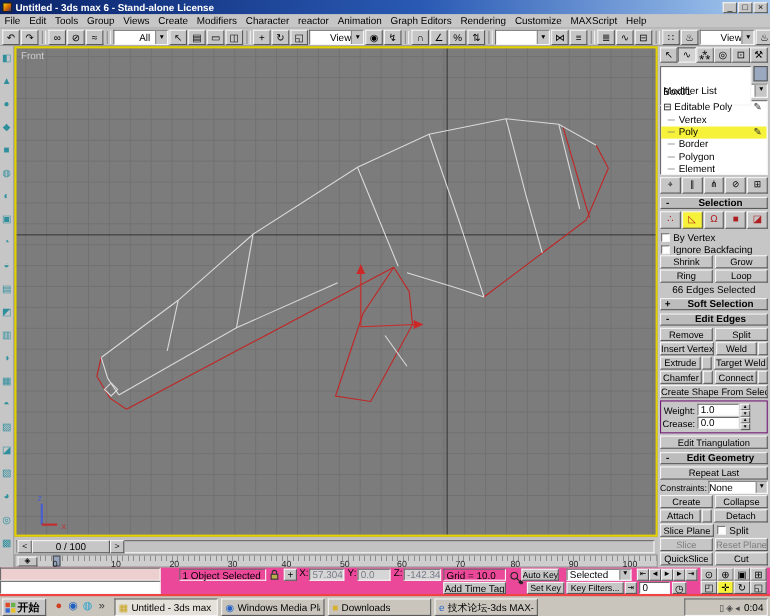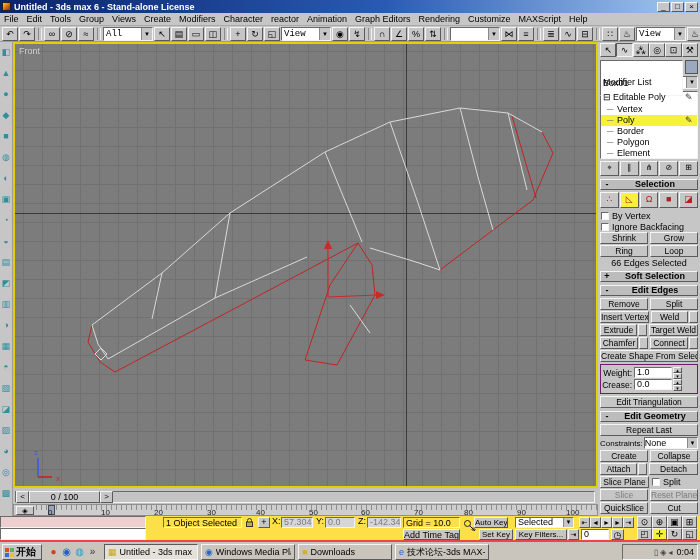--- a/index.html
+++ b/index.html
@@ -13,21 +13,21 @@
 #titletext{color:#fff;font-weight:bold;font-size:9px;white-space:nowrap;overflow:hidden;flex:1;}
 .winbtn{width:13px;height:10px;font-size:8px;line-height:8px;margin-left:1px;}
 
 #menubar{position:absolute;left:0;top:13px;width:700px;height:13px;background:#c6c6c6;display:flex;align-items:center;border-bottom:1px solid #a8a8a8;}
 .mitem{padding:1px 4px;white-space:nowrap;}
 
 #toolbar{position:absolute;left:0;top:26px;width:700px;height:16px;background:#c6c6c6;display:flex;align-items:center;padding-left:2px;border-bottom:1px solid #9b9b9b;}
 .titem{width:16px;height:14px;font-size:9px;line-height:12px;text-align:center;overflow:hidden;border:1px solid;border-color:#f4f4f4 #5a5a5a #5a5a5a #f4f4f4;background:#c6c6c6;margin-right:1px;flex:none;}
 .titem .cval,.titem .carr{display:none;}
 .titem.combo{width:50px;background:#fff;border-color:#6a6a6a #f4f4f4 #f4f4f4 #6a6a6a;display:flex;}
-.titem.combo .cval{display:block;flex:1;text-align:left;padding-left:2px;line-height:12px;font-family:Liberation Mono, monospace;}
+.titem.combo .cval{display:block;flex:1;text-align:center;padding-left:18px;line-height:12px;}
 .titem.combo .carr{display:block;width:11px;background:#c6c6c6;border-left:1px solid #888;font-size:6px;line-height:12px;text-align:center;}
 .titem.sep{width:4px;border:none;background:none;border-left:1px solid #8a8a8a;border-right:1px solid #efefef;height:12px;margin:0 2px;}
 
 #main{position:absolute;left:0;top:42px;width:700px;height:474px;}
 #tabstrip{position:absolute;left:0;top:0;width:13px;height:474px;background:#c6c6c6;border-right:1px solid #9d9d9d;display:flex;flex-direction:column;align-items:center;}
 .lstrip{width:12px;height:21px;font-size:9px;line-height:20px;text-align:center;color:#2f8f9d;overflow:hidden;flex:none;}
 #vpcol{position:absolute;left:13px;top:0;width:585px;height:474px;}
 #viewport{position:absolute;left:0;top:0;width:585px;height:446px;border:2px solid #e3d000;background-color:#7c7c7c;background-image:linear-gradient(#717171 1px,transparent 1px),linear-gradient(90deg,#717171 1px,transparent 1px);background-size:19px 19px;background-position:8px 7px;overflow:hidden;}
 #vplabel{position:absolute;left:4px;top:2px;color:#cfcfcf;font-size:9px;}
 #crossv{position:absolute;left:391px;top:0;width:1px;height:442px;background:#3a3a3a;}
@@ -88,21 +88,21 @@
 .spin{display:inline-flex;flex-direction:column;width:9px;margin-left:1px;}
 .spin i{font-style:normal;font-size:5px;line-height:4px;text-align:center;border:1px solid;border-color:#f4f4f4 #5a5a5a #5a5a5a #f4f4f4;background:#c6c6c6;}
 .fullbtn{height:12px;font-size:8.5px;line-height:10px;margin-bottom:1px;}
 #counttext{text-align:center;height:10px;line-height:10px;}
 .consrow{display:flex;height:12px;align-items:center;margin-bottom:1px;}
 .consrow .cl{font-size:8px;padding-right:1px;}
 .consrow .combo2{flex:1;display:flex;background:#fff;border:1px solid;border-color:#6a6a6a #f4f4f4 #f4f4f4 #6a6a6a;height:12px;}
 .consrow .combo2 .cv{flex:1;line-height:10px;padding-left:0;}
 .consrow .combo2 .ca{width:10px;background:#c6c6c6;border-left:1px solid #888;font-size:6px;line-height:10px;text-align:center;}
 
-#statusarea{position:absolute;left:0;top:516px;width:700px;height:24px;background:#fde047;}
+#statusarea{position:absolute;left:0;top:516px;width:700px;height:24px;background:#ec4899;}
 #statusarea .f{position:absolute;height:11px;line-height:9px;}
 .fieldtxt{background:#d6d6d6;color:#7a7a8a;padding-left:2px;overflow:hidden;white-space:nowrap;}
 .slabel2{background:none;border:none;font-size:9px;line-height:11px;}
 
 #taskbar{position:absolute;left:0;top:540px;width:700px;height:20px;background:#c9c5bd;border-top:2px solid #ef4444;}
 #startbtn{position:absolute;left:2px;top:2px;width:40px;height:16px;display:flex;align-items:center;padding-left:2px;font-weight:bold;font-size:10px;}
 .flag{display:inline-grid;grid-template-columns:4px 4px;grid-template-rows:4px 4px;gap:1px;margin-right:2px;}
 .flag i{display:block;}
 .ql{position:absolute;top:3px;width:13px;height:14px;text-align:center;font-size:10px;line-height:14px;}
 .task{position:absolute;top:2px;height:16px;display:flex;align-items:center;padding:0 3px;overflow:hidden;white-space:nowrap;border:1px solid;border-color:#f4f4f4 #5a5a5a #5a5a5a #f4f4f4;background:#c9c5bd;width:94px;}

